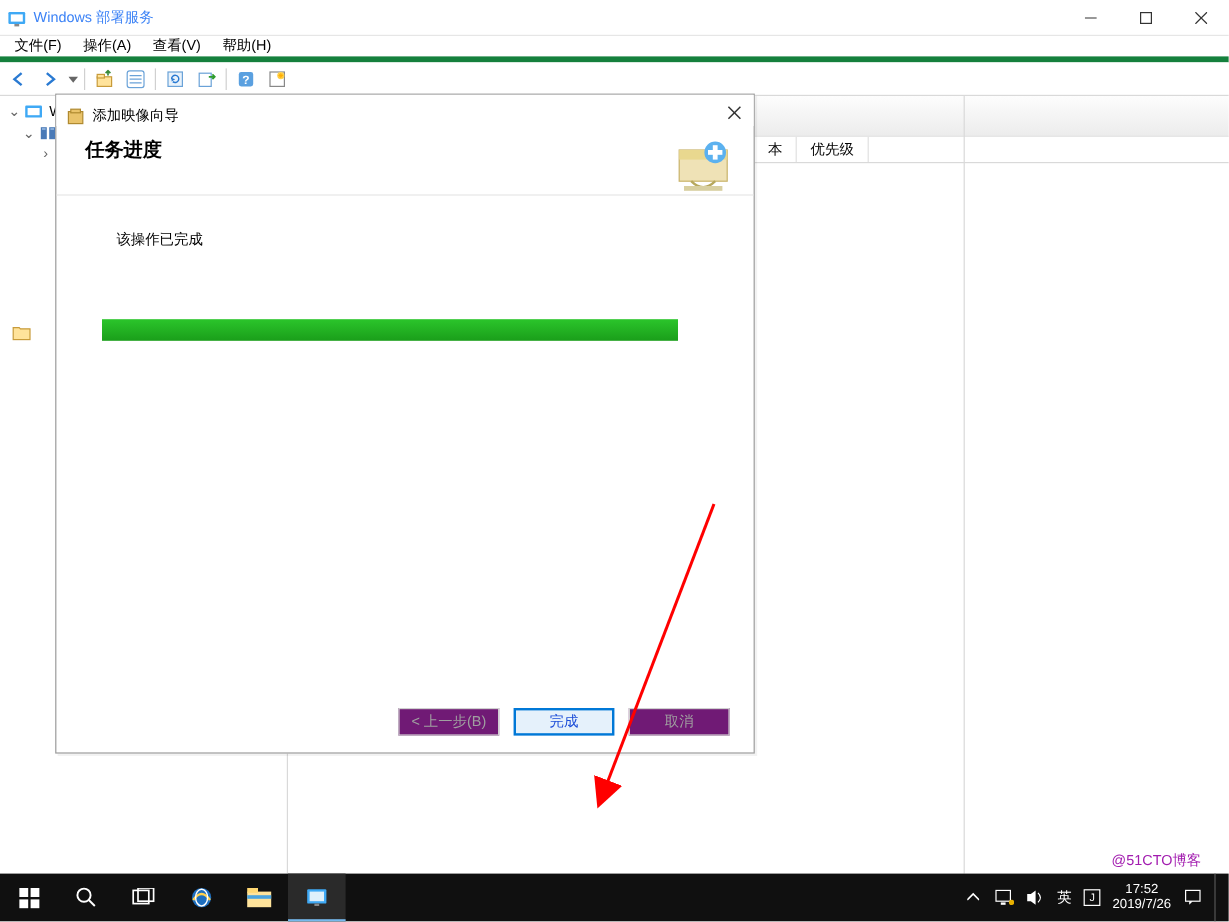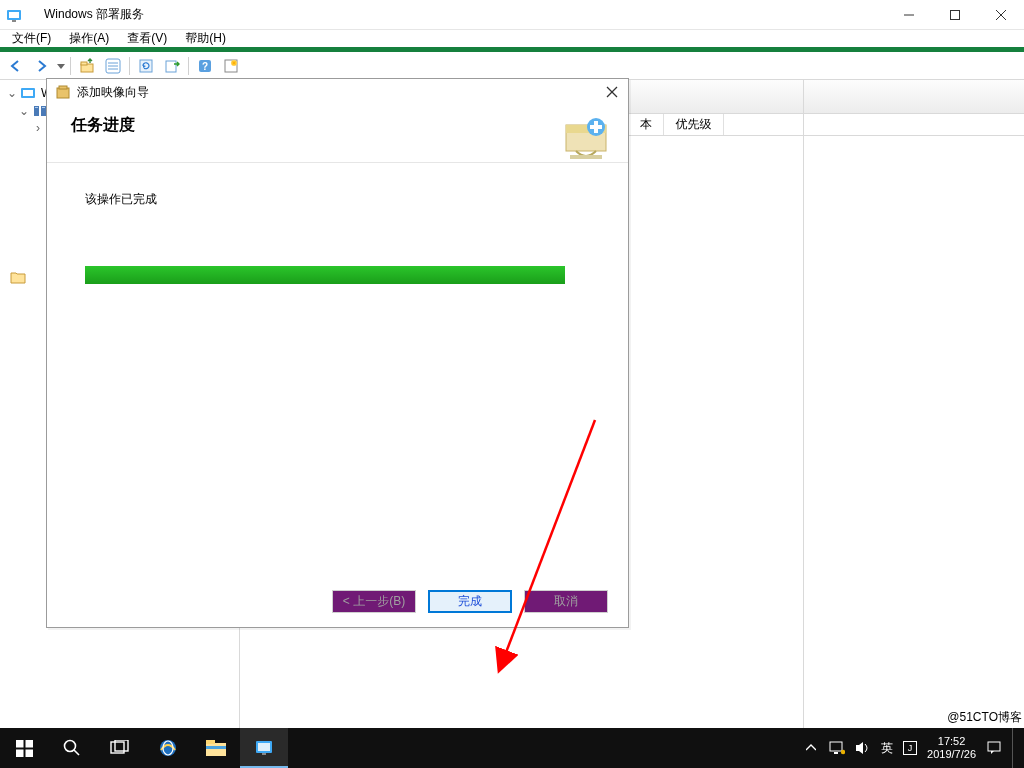--- a/index.html
+++ b/index.html
@@ -22,61 +22,61 @@
   .tree-icon{width:16px;height:16px;display:inline-flex;align-items:center;justify-content:center;}
   .tree-label{padding:1px 3px;}
   .tree-sel{background:#cce8ff;border:1px dotted #7eb6ea;padding:0 2px;}
   .list-pane{flex:1;position:relative;border-left:0;}
   .list-header{height:34px;background:linear-gradient(#fdfdfd,#ececec);border-bottom:1px solid #d9d9d9;display:flex;align-items:center;}
   .list-header-2{height:22px;background:#fff;border-bottom:1px solid #d9d9d9;display:flex;align-items:flex-end;}
   .col{padding:2px 10px;border-right:1px solid #e0e0e0;}
   .list-empty{padding:18px 4px 0 4px;color:#000;}
   
   .wizard{position:absolute;left:46px;top:78px;width:583px;height:550px;background:#fff;border:1px solid #9b9b9b;box-shadow:2px 2px 0 rgba(0,0,0,0.05);z-index:10;}
-  .wiz-title{height:26px;display:flex;align-items:center;justify-content:space-between;padding:0 2px 0 8px;background:#fff;}
+  .wiz-title{height:26px;display:flex;align-items:flex-end;justify-content:space-between;padding:0 2px 0 8px;background:#fff;}
   .wiz-title-left{display:flex;align-items:center;gap:6px;}
   .wiz-close{width:28px;height:22px;display:flex;align-items:center;justify-content:center;}
   .wiz-head{height:58px;padding:10px 18px 0 24px;display:flex;justify-content:space-between;align-items:flex-start;border-bottom:1px solid #e6e6e6;}
   .wiz-head-title{font-weight:bold;font-size:16px;}
   .wiz-head-icon{width:50px;height:48px;position:relative;}
   .wiz-body{padding:28px 38px 0 38px;}
-  .wiz-status{margin-bottom:58px;}
+  .wiz-status{margin-bottom:58px;margin-left:12px;}
   .progress{height:18px;width:480px;background:#1aa81a;background:linear-gradient(#2bc52b,#1a9e1a);}
   .wiz-message{margin-top:24px;}
   .wiz-buttons{position:absolute;left:0;right:0;bottom:14px;display:flex;justify-content:flex-end;gap:12px;padding-right:20px;}
   .wiz-btn{width:84px;height:23px;background:#e1e1e1;border:1px solid #adadad;display:flex;align-items:center;justify-content:center;color:#1d4ed8;}
   .wiz-btn.disabled{color:#a0a0a0;background:#701a75;border-color:#cfcfcf;}
   .wiz-btn.primary{border:2px solid #0078d7;background:#e5f1fb;}
   
   .folder-icon{width:16px;height:14px;display:inline-flex;}
   
   .arrow-svg{position:absolute;z-index:20;pointer-events:none;}
   
   .taskbar{position:absolute;left:0;right:0;bottom:0;height:40px;background:#101010;display:flex;align-items:center;color:#fff;}
   .task-btn{width:48px;height:40px;display:flex;align-items:center;justify-content:center;}
   .task-btn.active{background:#2a2a2a;border-bottom:2px solid #76b9ed;}
   .tray{margin-left:auto;display:flex;align-items:center;height:40px;padding-right:6px;gap:10px;}
   .tray-text{font-size:11px;text-align:center;line-height:13px;}
   .tray-ico{width:16px;height:16px;display:flex;align-items:center;justify-content:center;color:#fff;}
-  .watermark{position:absolute;right:2px;bottom:42px;color:#000000;font-size:12px;z-index:5;margin-left:26px;}
+  .watermark{position:absolute;right:23px;bottom:42px;color:#a21caf;font-size:12px;z-index:5;margin-left:26px;}
   .action-pane-sep{position:absolute;right:220px;top:80px;width:1px;bottom:40px;background:#d9d9d9;}
 </style>
 </head>
 <body>
 
 <div class="titlebar">
   <div class="titlebar-left">
     <span class="title-icon">
       <svg width="16" height="16">
           <rect x="1" y="3" width="14" height="10" rx="1" fill="#3fa9f5"></rect>
           <rect x="3" y="5" width="10" height="6" fill="#fff"></rect>
           <rect x="6" y="13" width="4" height="2" fill="#888"></rect>
         </svg>
     </span>
-    <span style="color:#000000;margin-left:16px;">Windows 部署服务</span>
+    <span style="color:#3b82f6;">Windows 部署服务</span>
   </div>
   <div class="win-controls">
     <div class="win-btn">
         <svg width="10" height="10">
           <line x1="0" y1="5" x2="10" y2="5" stroke="#333" stroke-width="1"></line>
         </svg>
       </div>
     <div class="win-btn">
         <svg width="10" height="10">
           <rect x="0.5" y="0.5" width="9" height="9" fill="none" stroke="#333" stroke-width="1"></rect>

